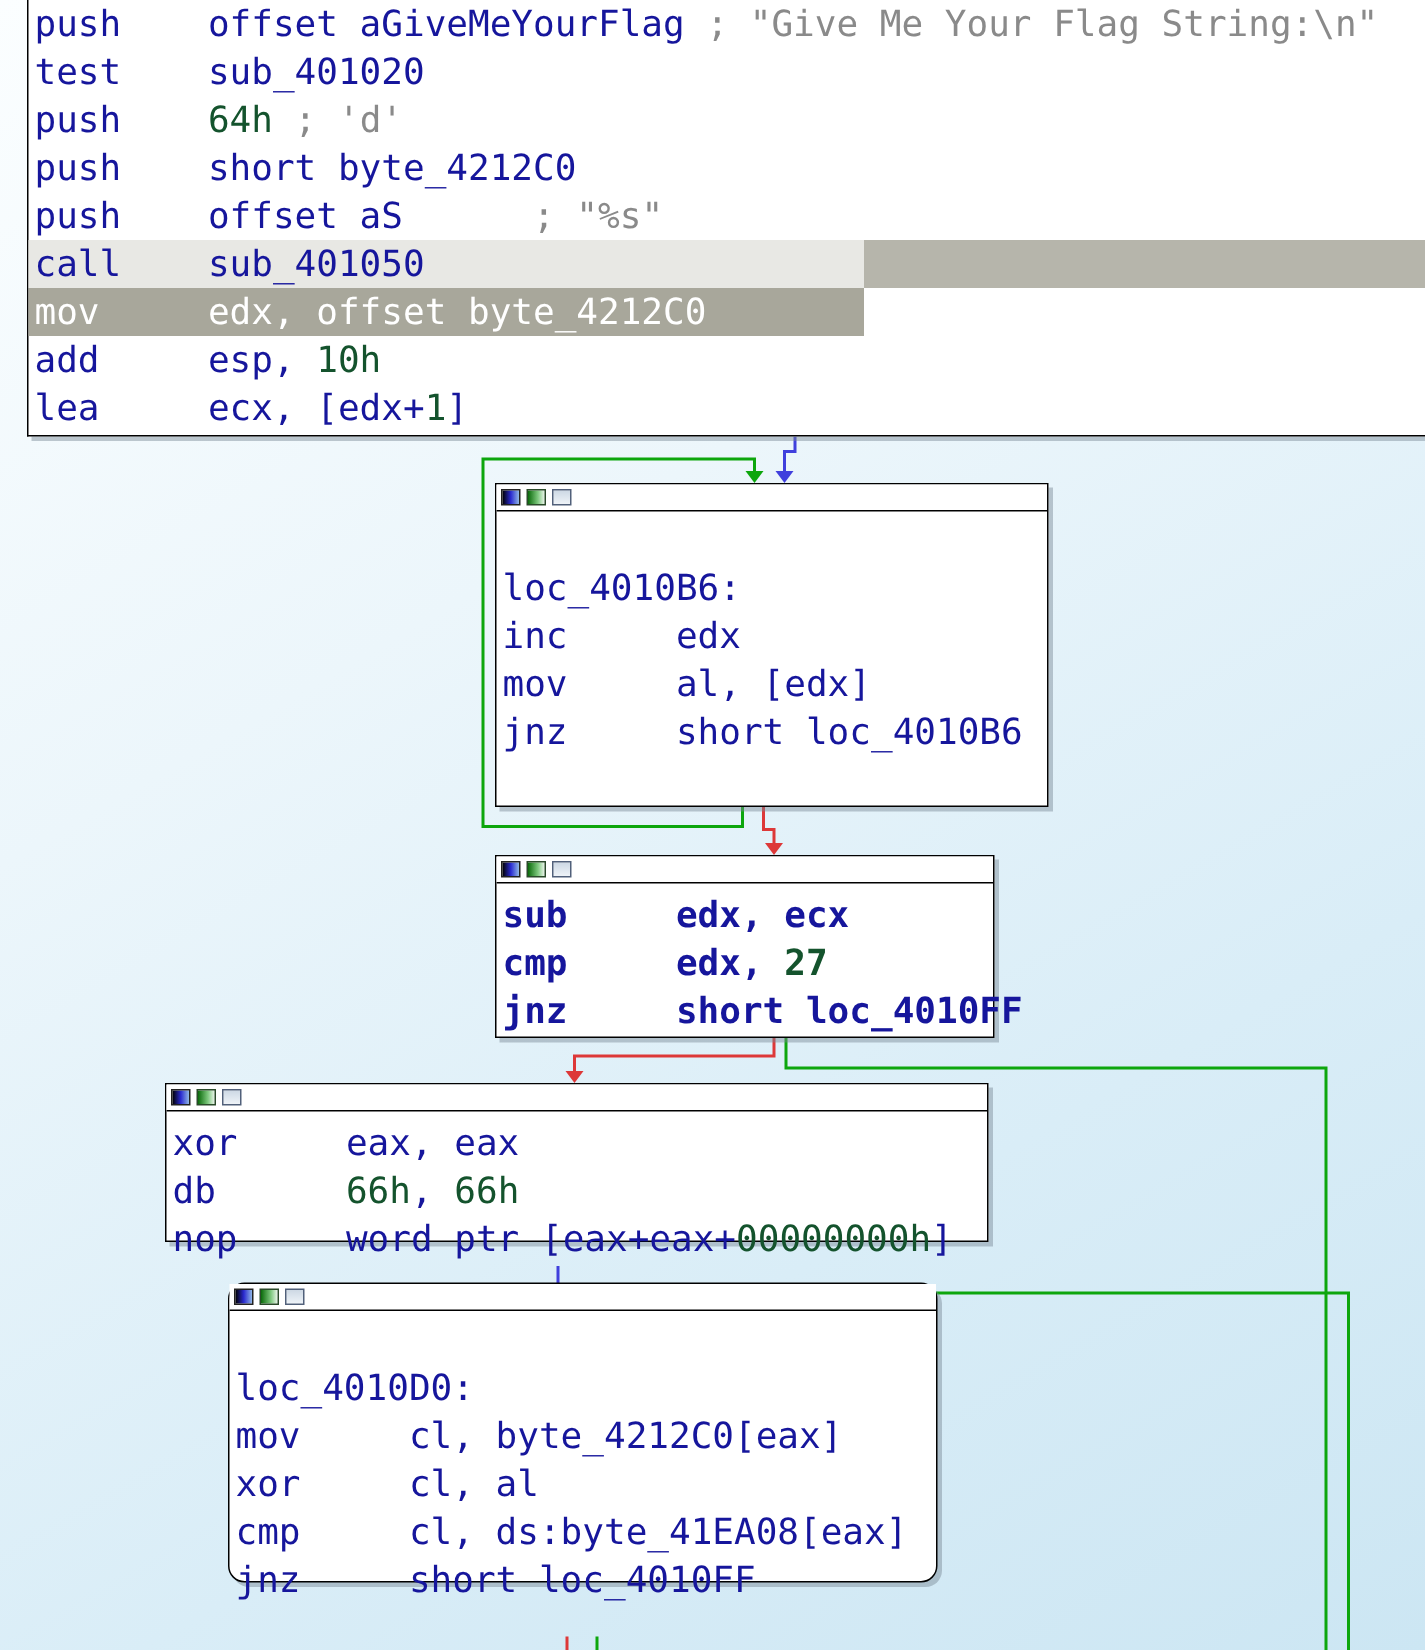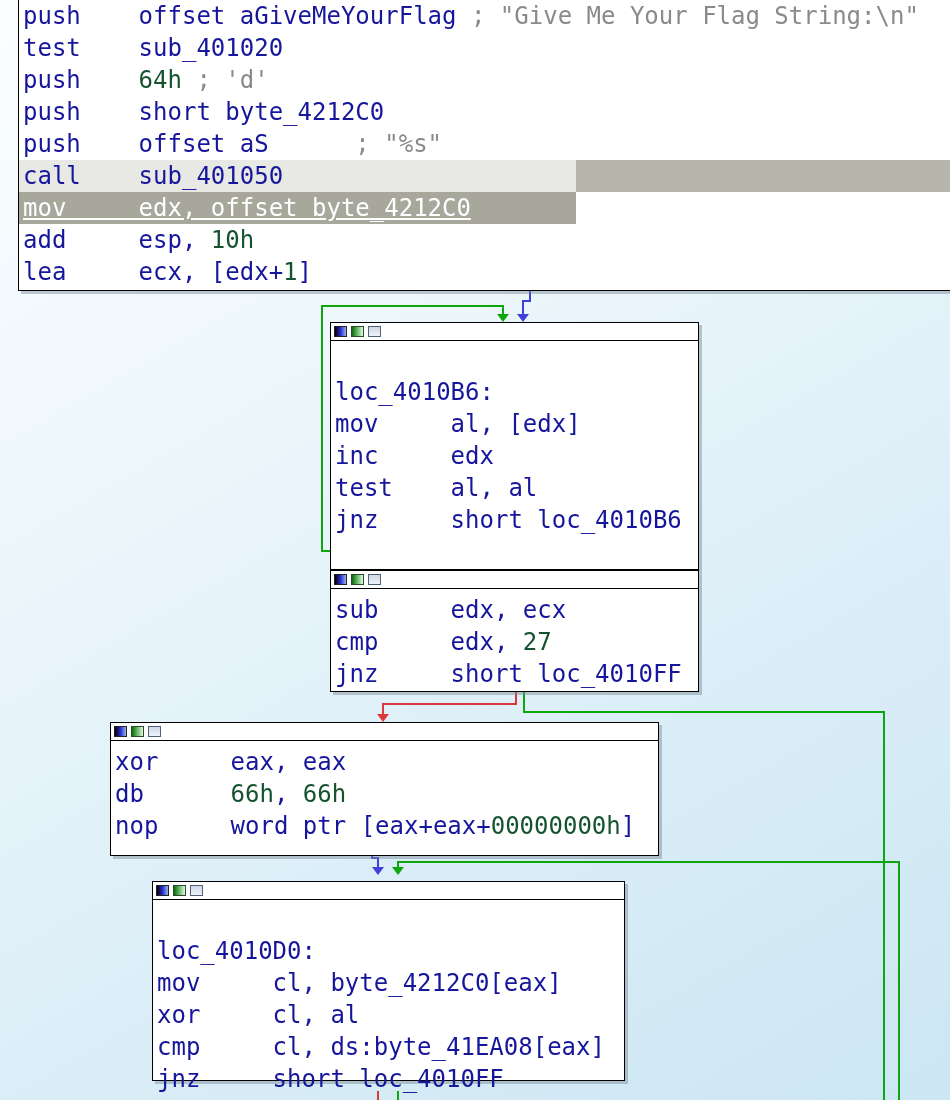--- a/index.html
+++ b/index.html
@@ -28,21 +28,21 @@
     height:32px;line-height:32px;white-space:pre;font-size:24px;
     padding-left:4px;cursor:default;
   }
   .c-k{color:#16169c;}
   .c-n{color:#14532d;}
   .c-m{color:#8a8a8a;}
   
   .hl-sel{background:linear-gradient(90deg,#e8e8e4 0,#e8e8e4 557px,#b6b5ab 557px,#b6b5ab 100%);}
   
   .hl-cur{background:linear-gradient(90deg,#a8a79b 0,#a8a79b 557px,rgba(0,0,0,0) 557px);}
-  .hl-cur .c-k,.hl-cur .c-n,.hl-cur .c-m{color:#ffffff;text-decoration:underline;}
+  .hl-cur .c-k,.hl-cur .c-n,.hl-cur .c-m{color:#ffffff;}
   
   #node-entry .code{padding-top:0;}
   #node-loc4010B6 .code{padding-top:35px;}
   #node-lencheck .code{padding-top:5px;}
   #node-pad .code{padding-top:5px;}
   #node-loc4010D0 .code{padding-top:35px;}
 </style>
 </head>
 <body>
 
@@ -79,62 +79,61 @@
       <div class="cl"><span class="c-k">push    </span><span class="c-n">64h</span><span class="c-m"> ; 'd'</span></div>
       <div class="cl"><span class="c-k">push    short byte_4212C0</span></div>
       <div class="cl"><span class="c-k">push    offset aS      </span><span class="c-m">; "%s"</span></div>
       <div class="cl hl-sel"><span class="c-k">call    sub_401050</span></div>
       <div class="cl hl-cur"><span class="c-k">mov     edx, offset byte_4212C0</span></div>
       <div class="cl"><span class="c-k">add     esp, </span><span class="c-n">10h</span></div>
       <div class="cl"><span class="c-k">lea     ecx, [edx+</span><span class="c-n">1</span><span class="c-k">]</span></div>
     </div>
 </div>
 
-<div class="node" id="node-loc4010B6" style="left:330px;top:322px;width:369px;height:248px;">
+<div class="node" id="node-loc4010B6" style="left:330px;top:322px;width:369px;height:216px;">
   <div class="nodebar">
     <span class="tico i1"></span>
     <span class="tico i2"></span>
     <span class="tico i3"></span>
   </div>
   <div class="code">
       <div class="cl"><span class="c-k">loc_4010B6:</span></div>
+      <div class="cl"><span class="c-k">inc     edx</span></div>
       <div class="cl"><span class="c-k">mov     al, [edx]</span></div>
-      <div class="cl"><span class="c-k">inc     edx</span></div>
-      <div class="cl"><span class="c-k">test    al, al</span></div>
       <div class="cl"><span class="c-k">jnz     short loc_4010B6</span></div>
     </div>
 </div>
 
-<div class="node" id="node-lencheck" style="left:330px;top:570px;width:369px;height:122px;">
+<div class="node" id="node-lencheck" style="left:330px;top:570px;width:333px;height:122px;font-weight:bold;">
   <div class="nodebar">
     <span class="tico i1"></span>
     <span class="tico i2"></span>
     <span class="tico i3"></span>
   </div>
   <div class="code">
       <div class="cl"><span class="c-k">sub     edx, ecx</span></div>
       <div class="cl"><span class="c-k">cmp     edx, </span><span class="c-n">27</span></div>
       <div class="cl"><span class="c-k">jnz     short loc_4010FF</span></div>
     </div>
 </div>
 
-<div class="node" id="node-pad" style="left:110px;top:722px;width:549px;height:134px;">
+<div class="node" id="node-pad" style="left:110px;top:722px;width:549px;height:106px;">
   <div class="nodebar">
     <span class="tico i1"></span>
     <span class="tico i2"></span>
     <span class="tico i3"></span>
   </div>
   <div class="code">
       <div class="cl"><span class="c-k">xor     eax, eax</span></div>
       <div class="cl"><span class="c-k">db      </span><span class="c-n">66h</span><span class="c-k">, </span><span class="c-n">66h</span></div>
       <div class="cl"><span class="c-k">nop     word ptr [eax+eax+</span><span class="c-n">00000000h</span><span class="c-k">]</span></div>
     </div>
 </div>
 
-<div class="node" id="node-loc4010D0" style="left:152px;top:881px;width:473px;height:200px;">
+<div class="node" id="node-loc4010D0" style="left:152px;top:855px;width:473px;height:200px;border-radius:11px;">
   <div class="nodebar">
     <span class="tico i1"></span>
     <span class="tico i2"></span>
     <span class="tico i3"></span>
   </div>
   <div class="code">
       <div class="cl"><span class="c-k">loc_4010D0:</span></div>
       <div class="cl"><span class="c-k">mov     cl, byte_4212C0[eax]</span></div>
       <div class="cl"><span class="c-k">xor     cl, al</span></div>
       <div class="cl"><span class="c-k">cmp     cl, ds:byte_41EA08[eax]</span></div>

